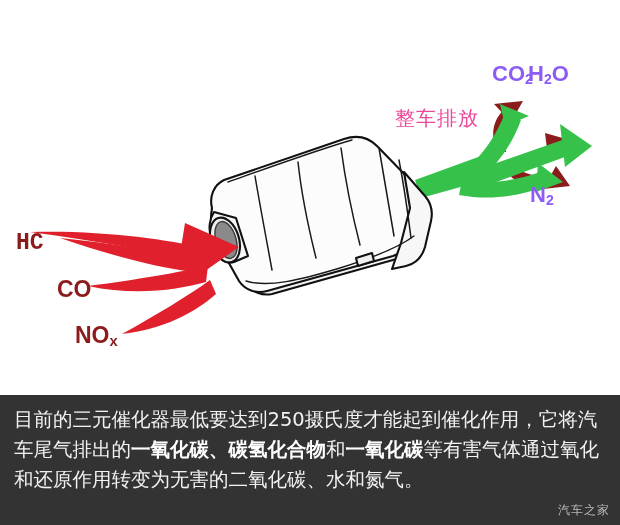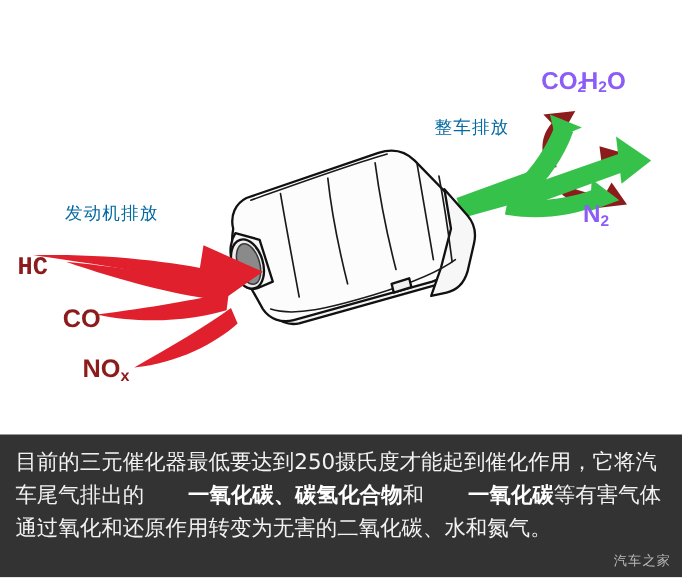--- a/index.html
+++ b/index.html
@@ -35,22 +35,22 @@
     display: block;
   }
   
   .label {
     position: absolute;
     white-space: nowrap;
     line-height: 1;
   }
   .label-cn {
     font-family: "DejaVu Sans", "Liberation Sans", sans-serif;
-    font-size: 16px;
-    color: #0369a1;
+    font-size: 20px;
+    color: #ec4899;
     letter-spacing: 1px;
   }
   .label-red {
     color: #8c1b1b;
     font-weight: bold;
     font-size: 23px;
     font-family: "Liberation Sans", "DejaVu Sans", sans-serif;
   }
   .label-green {
     color: #8b5cf6;
@@ -88,21 +88,20 @@
     font-family: "DejaVu Sans", "Liberation Sans", sans-serif;
     font-size: 19.5px;
     line-height: 30px;
     color: #f2f2f2;
     letter-spacing: 0px;
     margin: 0;
   }
   #caption-text b {
     font-weight: bold;
     color: #ffffff;
-    margin-left: 40px;
   }
   #watermark {
     position: absolute;
     right: 10px;
     bottom: 6px;
     font-family: "DejaVu Sans", "Liberation Sans", sans-serif;
     font-size: 12px;
     color: #b9b9b9;
     letter-spacing: 1px;
     margin-left: 35px;
@@ -195,21 +194,20 @@
 
         <path d="M122,334 C156,315 188,296 210,280 L216,294
                  C196,312 162,330 122,334 Z"></path>
 
         <path d="M185,223 L239,247 L188,283 L196,258 L181,248 Z"></path>
         <path d="M60,238 C120,244 165,252 196,260 L193,272
                  C160,268 112,256 60,238 Z"></path>
       </g>
     </svg>
 
-    <div class="label label-cn" id="label-engine-emission">发动机排放</div>
 
     <div class="label label-red" id="label-hc">HC</div>
 
     <div class="label label-red" id="label-co">CO</div>
 
     <div class="label label-red" id="label-nox"><span>NO</span><sub>x</sub></div>
 
     <div class="label label-cn" id="label-vehicle-emission">整车排放</div>
 
     <div class="label label-green" id="label-co2"><span>CO</span><sub>2</sub></div>

